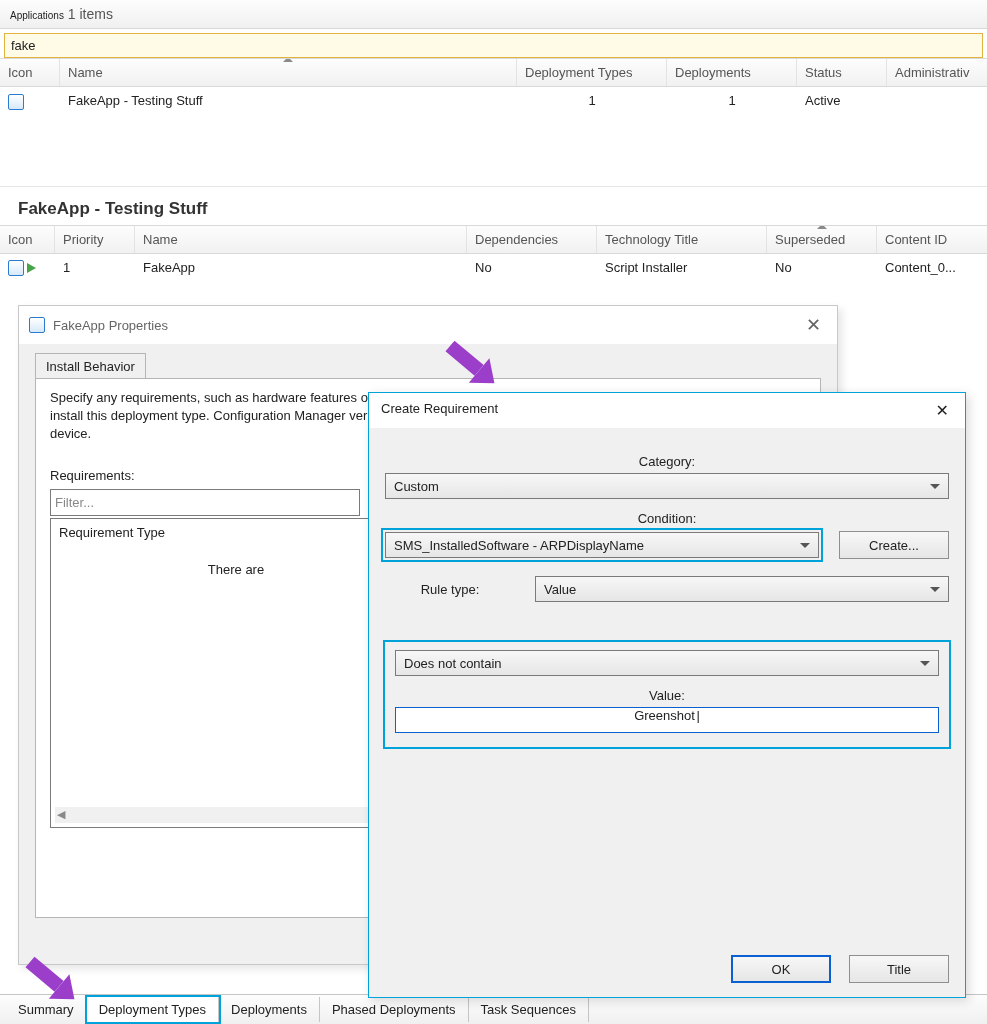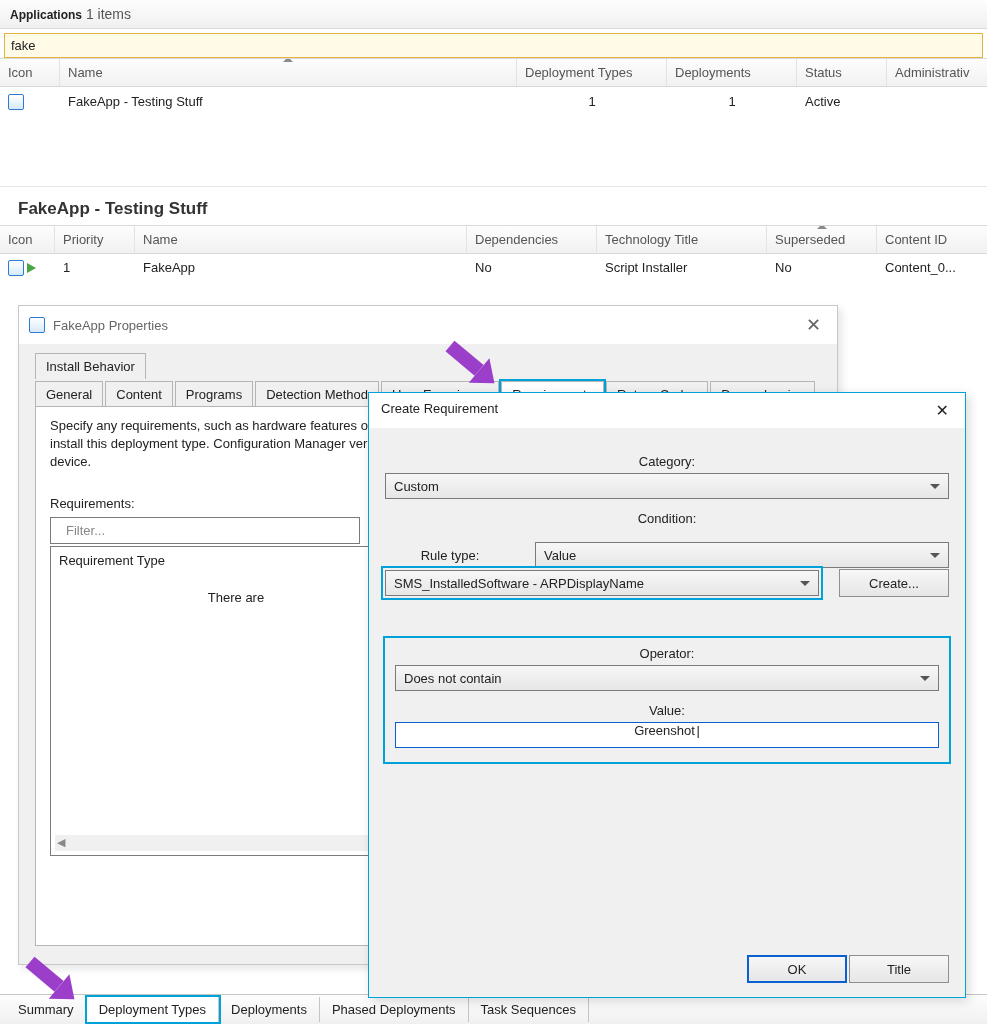--- a/index.html
+++ b/index.html
@@ -15,39 +15,38 @@
     overflow: hidden;
   }
 
   
   .apps-header {
     background: linear-gradient(#fdfdfd, #f0f0f0);
     border-bottom: 1px solid #d9d9d9;
     padding: 6px 10px;
     font-size: 14px;
   }
-  .apps-header b { font-weight: 700; font-size: 12px; margin-top: 16px; }
+  .apps-header b { font-weight: 400; font-size: 10px; margin-top: 16px; }
   .apps-header .count { color: #555; text-align: right; }
 
   .search-box {
     margin: 4px 4px 0 4px;
     border: 1px solid #e3b341;
     background: #fffbe6;
     padding: 4px 6px;
     font-size: 13px;
     color: #222;
   }
 
   
   .grid {
     border-top: 1px solid #d9d9d9;
   }
   .grid-head, .grid-row {
     display: flex;
-    align-items: center;
     font-size: 13px;
   }
   .grid-head {
     background: linear-gradient(#fdfdfd, #f1f1f1);
     color: #555;
     border-bottom: 1px solid #d9d9d9;
   }
   .grid-head .cell {
     border-right: 1px solid #e3e3e3;
     padding: 6px 8px;
@@ -167,21 +166,21 @@
   }
   .tab-panel .desc {
     font-size: 13px;
     color: #222;
     line-height: 1.4;
   }
   .req-label { margin-top: 24px; }
   .filter-box {
     width: 310px;
     border: 1px solid #7a7a7a;
-    padding: 5px 15px;
+    padding: 5px 4px;
     margin-top: 6px;
     color: #888;
   }
   .req-list {
     width: 372px;
     height: 310px;
     border: 1px solid #7a7a7a;
     margin-top: 2px;
     background: #fff;
     padding: 6px 8px;
@@ -285,21 +284,21 @@
     padding: 0 6px;
     font-size: 13px;
     color: #222;
   }
   .text-input.focus { border: 1px solid #0a5fd1; outline: none; }
   .create-footer {
     position: absolute;
     right: 16px;
     bottom: 14px;
     display: flex;
-    gap: 2px;
+    gap: 18px;
   }
 
   
   .bottom-tabs {
     position: absolute;
     left: 0; right: 0; bottom: 0;
     border-top: 1px solid #c5c5c5;
     background: linear-gradient(#fdfdfd, #f0f0f0);
     display: flex;
     align-items: center;
@@ -411,30 +410,20 @@
     <div class="title-left">
       <span class="app-icon"></span>
       <span>FakeApp Properties</span>
     </div>
     <div class="props-close">✕</div>
   </div>
 
   <div class="tab-row">
     <div class="tab">Install Behavior</div>
   </div>
-  <div class="tab-row secondary">
-    <div class="tab">General</div>
-    <div class="tab">Content</div>
-    <div class="tab">Programs</div>
-    <div class="tab">Detection Method</div>
-    <div class="tab">User Experience</div>
-    <div class="tab active hl">Requirements</div>
-    <div class="tab">Return Codes</div>
-    <div class="tab">Dependencies</div>
-  </div>
 
   <div class="tab-panel">
     <div class="desc">Specify any requirements, such as hardware features or the operating system version, that devices must have before they can install this deployment type. Configuration Manager verifies that these requirements are met before content is deployed to the device.</div>
 
     <div class="req-label">Requirements:</div>
     <div class="filter-box">Filter...</div>
 
     <div class="req-list">
       <div class="list-hdr">Requirement Type</div>
       <div class="no-items">There are</div>
@@ -453,40 +442,39 @@
   </div>
 
   <div class="create-body">
     <div class="field-label">Category:</div>
     <div class="combo">
       <span>Custom</span>
       <span class="chev"></span>
     </div>
 
     <div class="field-label">Condition:</div>
-    <div class="row-flex ruletype-row" style="margin-top:16px">
-      <div class="lab">Rule type:</div>
-      <div class="combo" style="flex:1">
-        <span>Value</span>
-        <span class="chev"></span>
-      </div>
-    </div>
-
     <div class="row-flex">
       <div class="hl-box" style="flex:1">
         <div class="combo">
           <span>SMS_InstalledSoftware - ARPDisplayName</span>
           <span class="chev"></span>
         </div>
       </div>
       <div class="btn" style="width:110px">Create...</div>
     </div>
 
+    <div class="row-flex ruletype-row" style="margin-top:16px">
+      <div class="lab">Rule type:</div>
+      <div class="combo" style="flex:1">
+        <span>Value</span>
+        <span class="chev"></span>
+      </div>
+    </div>
+
     <div class="op-block">
-      <div class="field-label" style="margin-top:0">Operator:</div>
       <div class="combo">
         <span>Does not contain</span>
         <span class="chev"></span>
       </div>
 
       <div class="field-label">Value:</div>
       <div class="text-input focus cursor-caret">
         <span>Greenshot</span>
       </div>
     </div>

